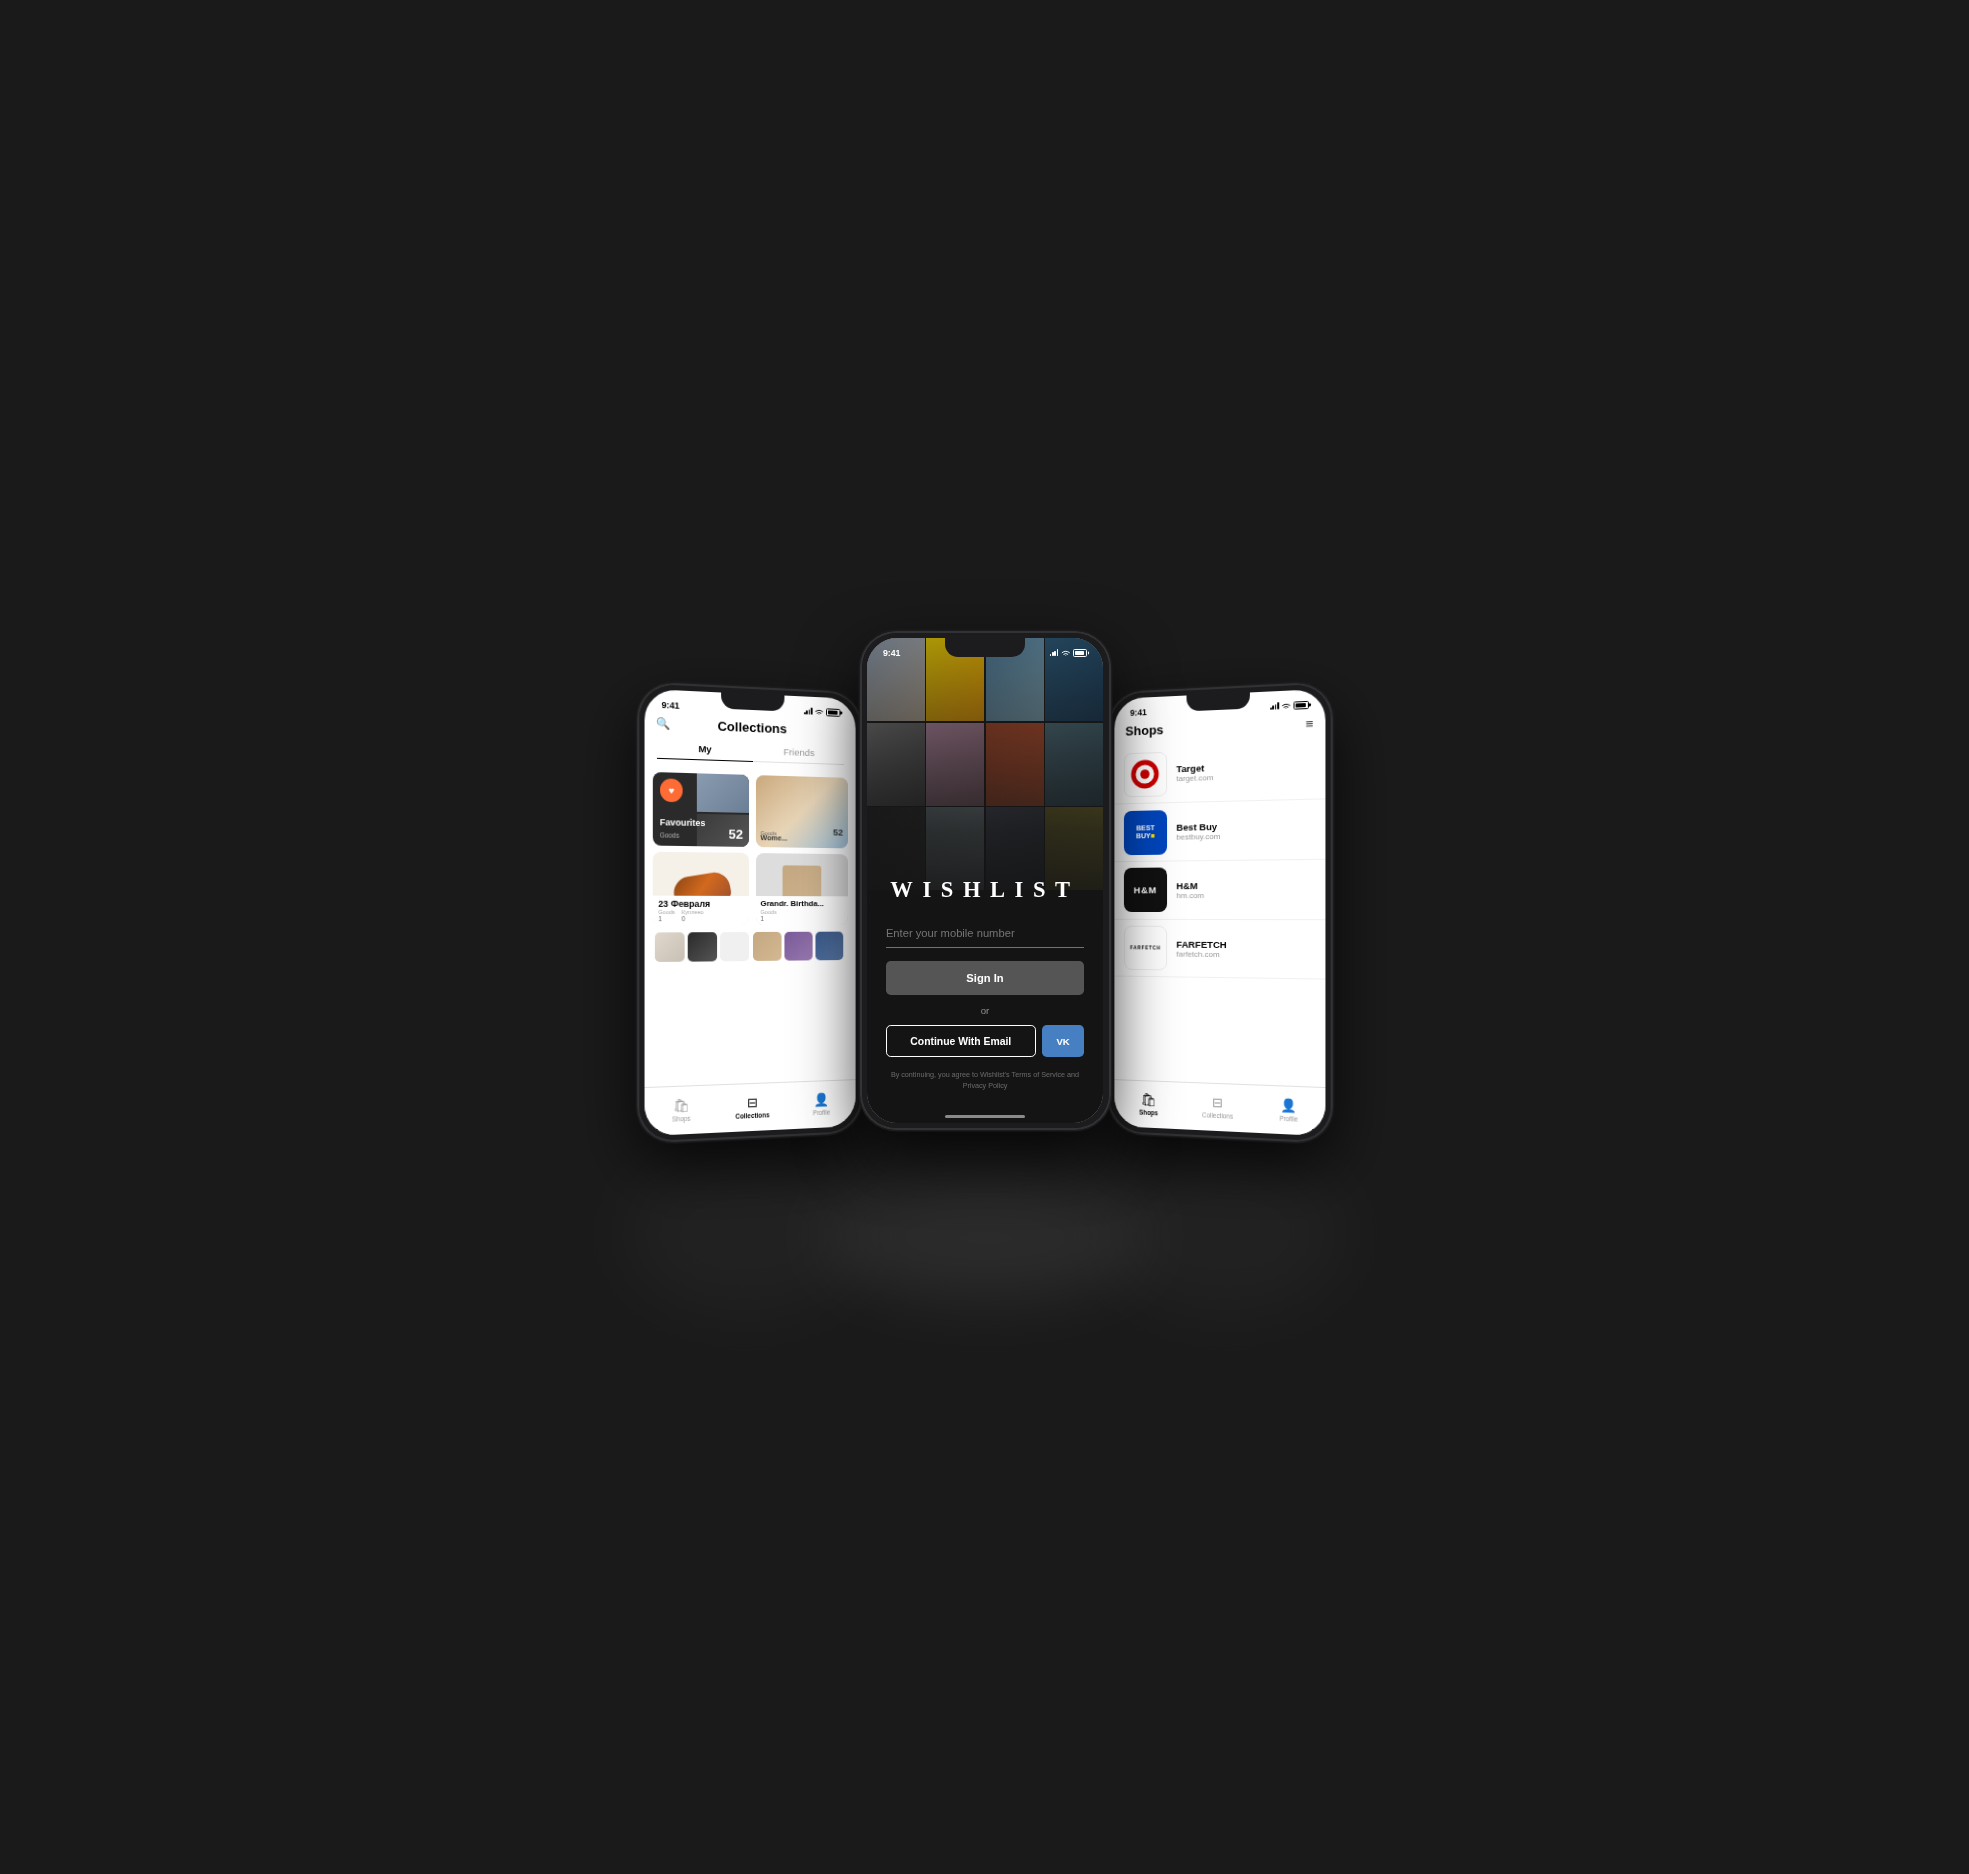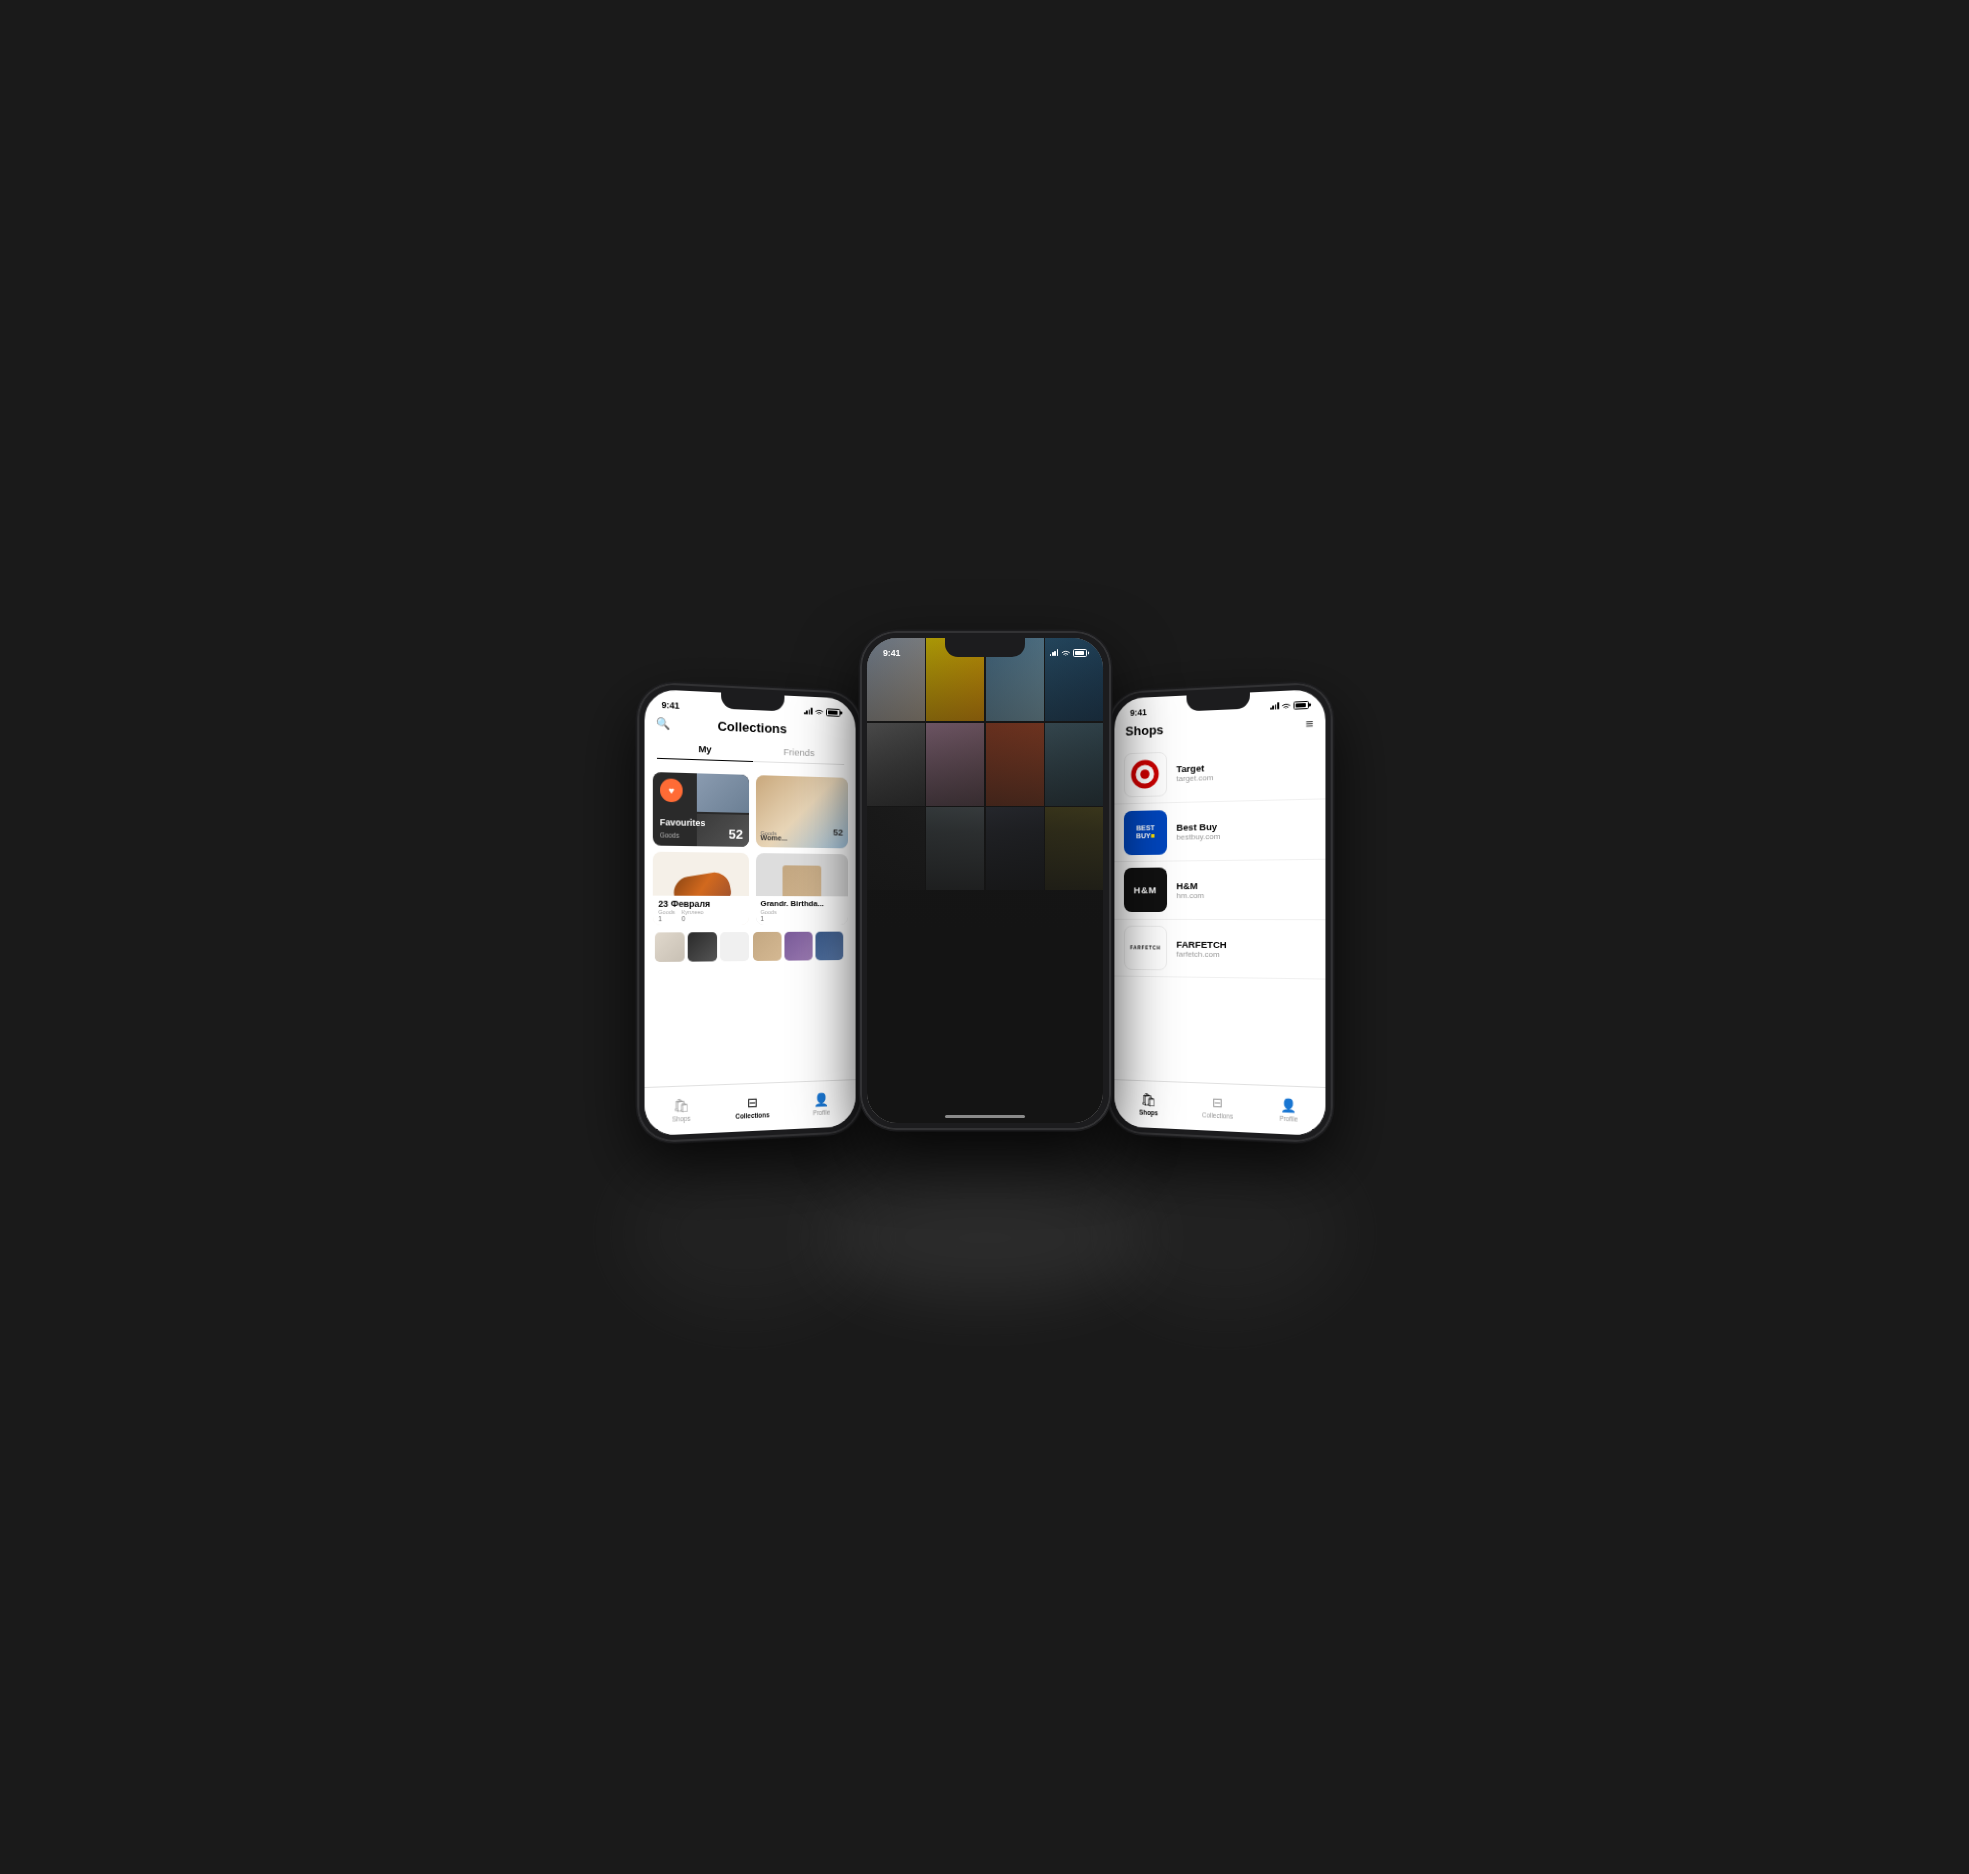--- a/index.html
+++ b/index.html
@@ -876,20 +876,46 @@
               <path d="M6 8.5 A0.5 0.5 0 1 1 6.001 8.5Z" fill="#fff"></path>
               <path d="M3.5 6.5 Q6 4.5 8.5 6.5" stroke="#fff" stroke-width="1.2" fill="none" stroke-linecap="round"></path>
               <path d="M1.5 4.5 Q6 1 10.5 4.5" stroke="#fff" stroke-width="1.2" fill="none" stroke-linecap="round"></path>
             </svg>
             <div class="battery" style="border-color:#fff;color:#fff">
               <div class="battery-fill"></div>
             </div>
           </div>
         </div>
 
+        <div class="login-content">
+          
+          <div style="text-align:center;margin-bottom:22.5px">
+            <span style="font-size:22.5px;font-weight:800;color:#fff;letter-spacing:9.6px;font-family:Georgia,serif;text-transform:uppercase;display:block">WISHLIST</span>
+          </div>
+
+          
+          <div class="phone-input-container">
+            <input class="phone-input" type="text" placeholder="Enter your mobile number" style="">
+          </div>
+
+          
+          <button class="sign-in-btn">Sign In</button>
+
+          
+          <div class="or-divider">or</div>
+
+          
+          <div class="email-row">
+            <button class="email-btn">Continue With Email</button>
+            <button class="vk-btn">VK</button>
+          </div>
+
+          
+          <p class="terms-text">By continuing, you agree to Wishlist's Terms of Service and Privacy Policy</p>
+        </div>
 
         <div class="center-home-bar"></div>
       </div>
     </div>
   </div>
 
   <div class="phone phone-right">
     <div class="phone-inner">
       <div class="notch notch-small"></div>
       <div class="right-screen">

